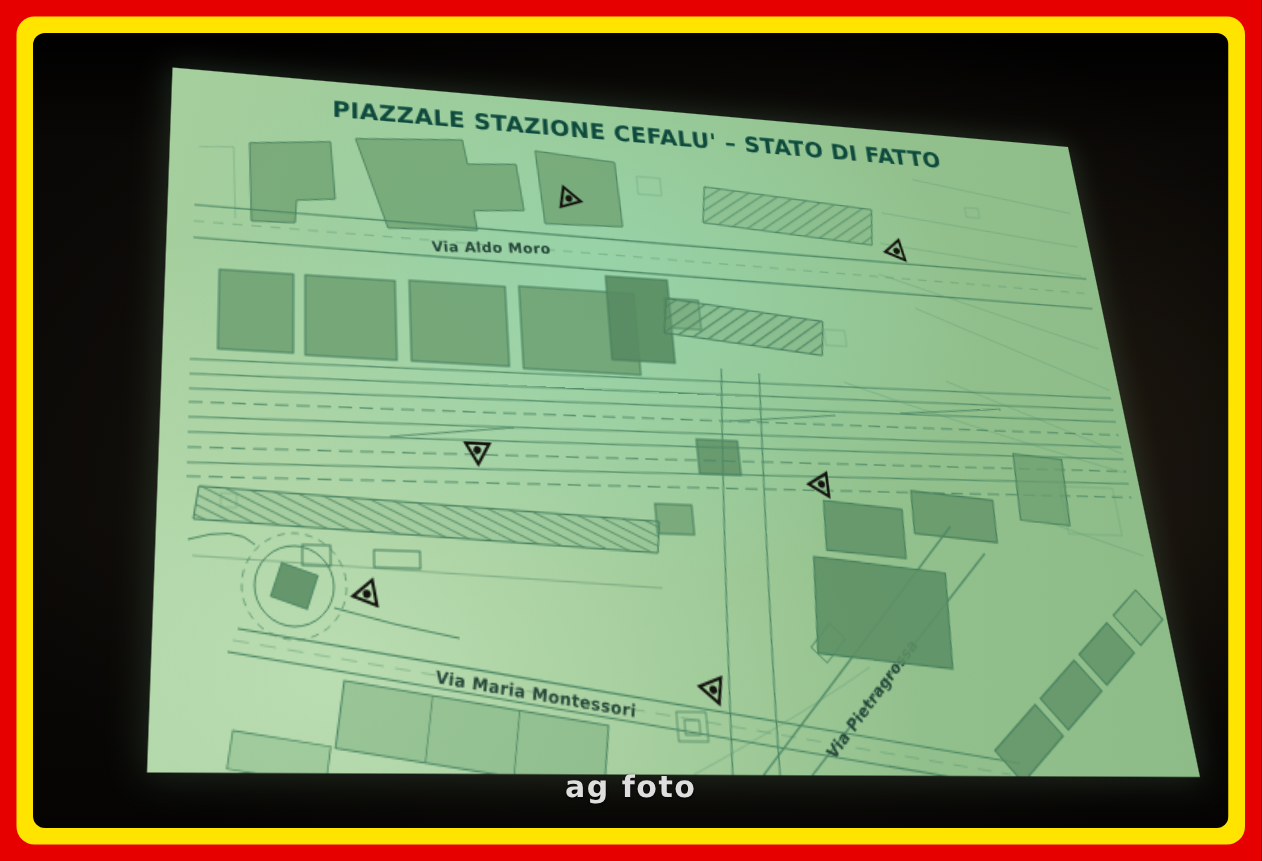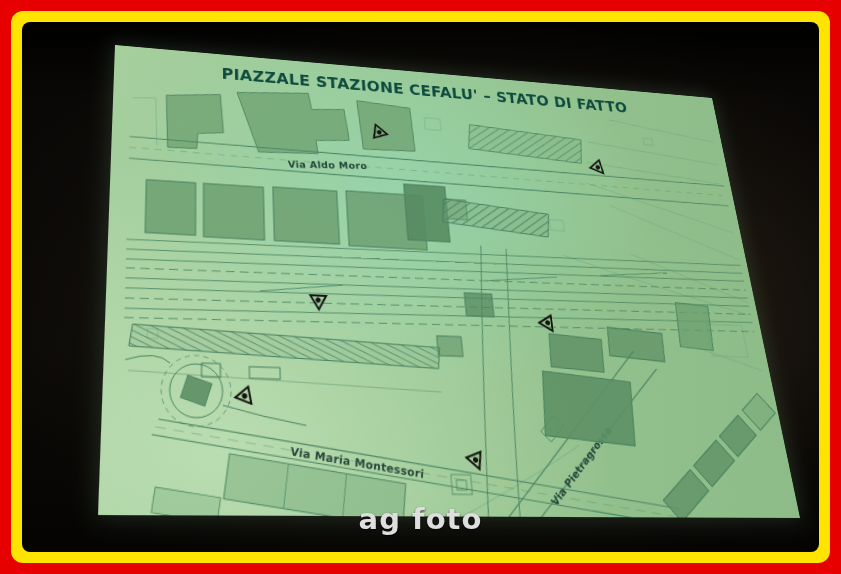--- a/index.html
+++ b/index.html
@@ -17,21 +17,21 @@
       radial-gradient(420px 300px at 43% 30%, rgba(150,225,192,0.50), rgba(150,225,192,0) 70%),
       radial-gradient(520px 390px at 16% 88%, rgba(208,236,198,0.55), rgba(208,236,198,0) 75%),
       linear-gradient(100deg,#a6cf9e 0%,#98c591 45%,#8dbc88 100%);
     box-shadow:0 0 22px 2px rgba(140,200,150,0.18);}
   .slide-title{position:absolute;top:13px;left:0;right:0;text-align:center;
     font-size:17.5px;font-weight:bold;letter-spacing:.3px;color:#0e4a3d;}
   svg.map{position:absolute;inset:0;width:700px;height:470px;}
   .map text{font-family:"DejaVu Sans","Liberation Sans",sans-serif;font-weight:bold;
     font-size:10.5px;fill:#27483a;letter-spacing:.3px;}
   .watermark{position:absolute;left:50%;transform:translateX(-50%);bottom:16px;
-    font-size:29px;font-weight:bold;color:#dedede;letter-spacing:1px;
+    font-size:20px;font-weight:bold;color:#dedede;letter-spacing:1px;
     text-shadow:0 1px 2px rgba(0,0,0,.8);}
 </style>
 </head>
 <body>
 
 <div class="stage">
   <div class="frame-yellow"></div>
 
   <div class="photo">
 

